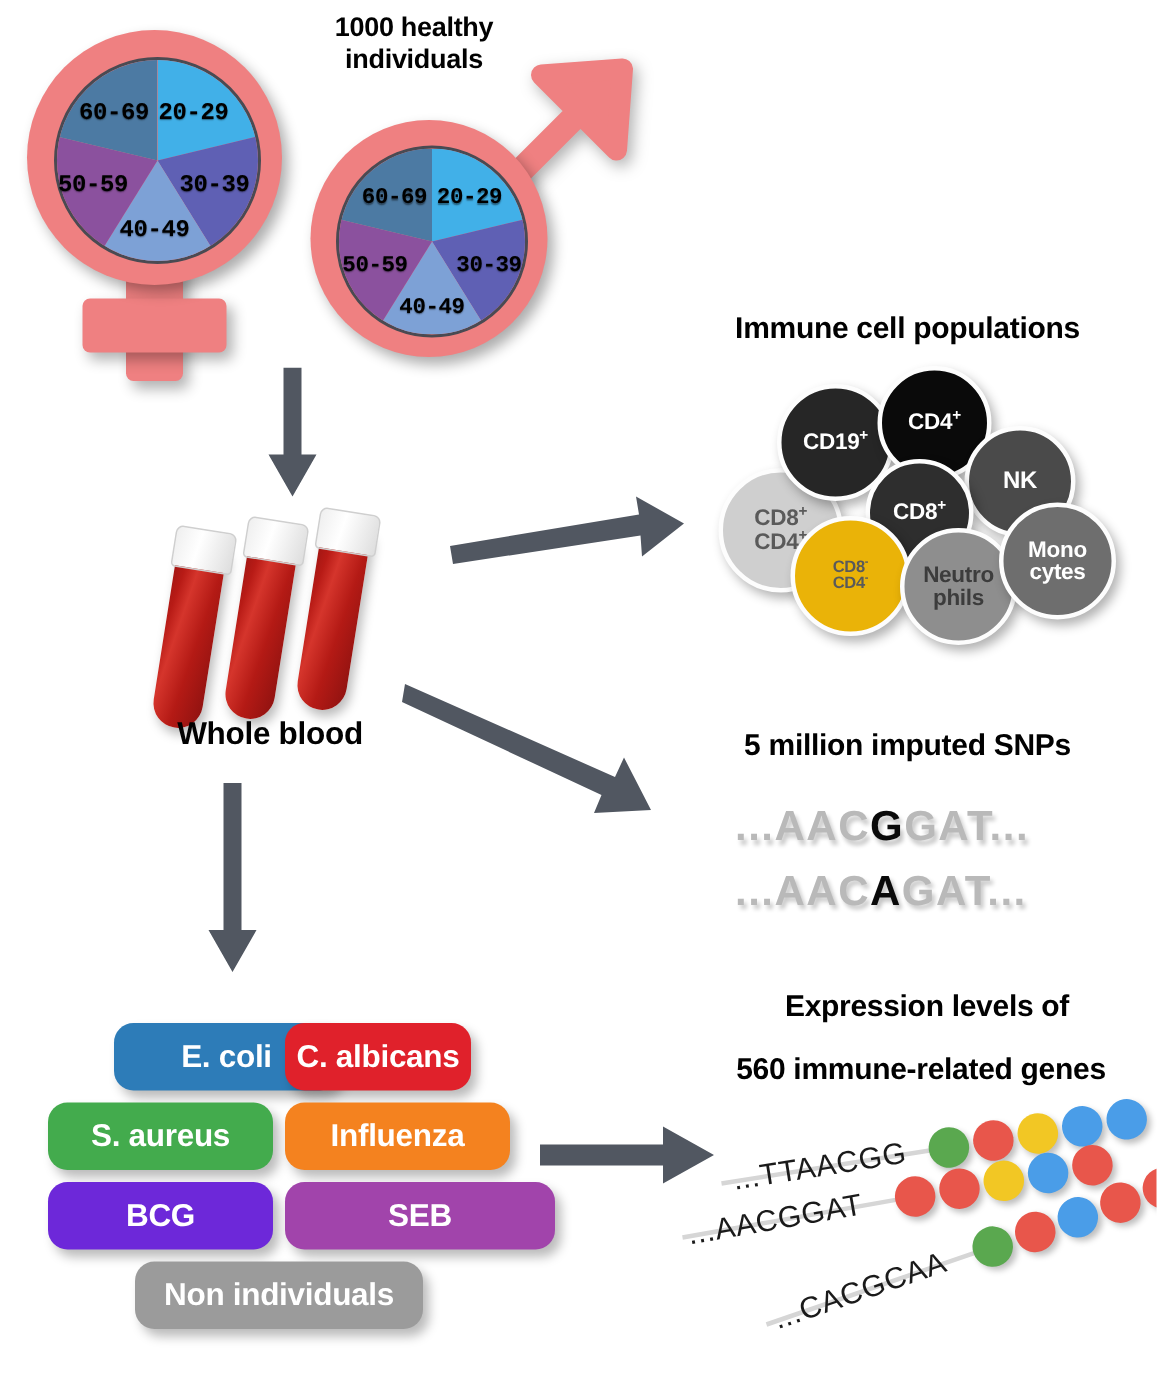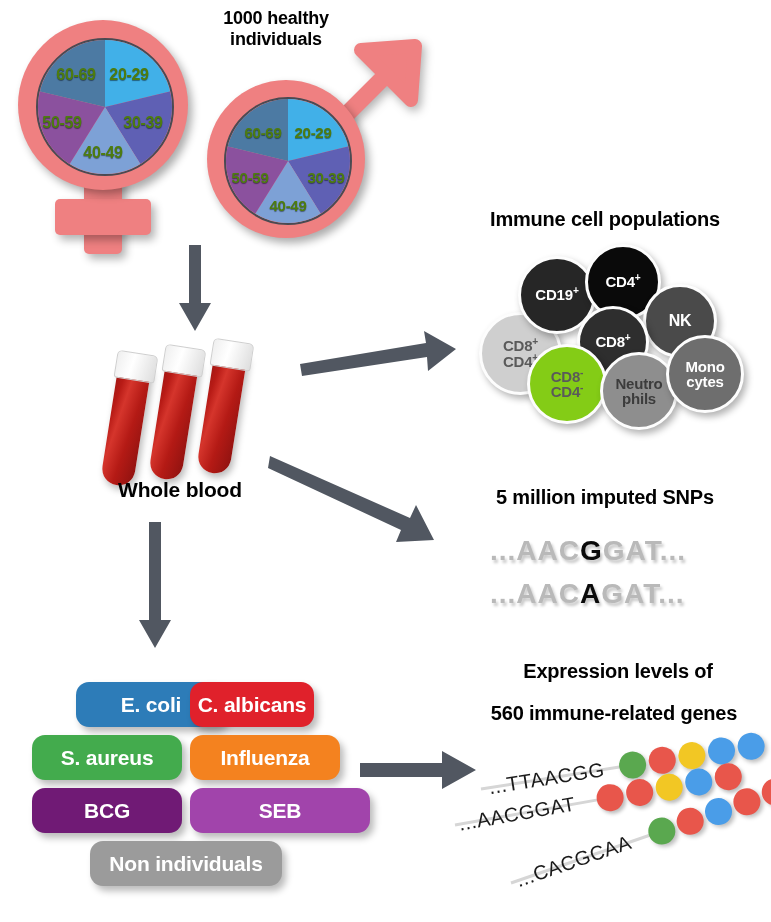--- a/index.html
+++ b/index.html
@@ -25,24 +25,25 @@
     position:absolute;border-radius:50%;
     border:2px solid #4a4a52;
     overflow:hidden;
   }
   .seg{position:absolute;left:0;top:0;width:100%;height:100%;}
   .slice{
     position:absolute;left:0;top:0;width:100%;height:100%;
     transform-origin:0% 100%;
   }
   .pielabel{
-    position:absolute;color:#4d7c0f;font-weight:bold;
+    position:absolute;color:#000000;font-weight:bold;
     text-shadow:0 1px 1px rgba(0,0,0,0.45);
     white-space:nowrap;transform:translate(-50%,-50%);
     letter-spacing:-0.3px;
+    font-family:Liberation Mono, monospace;
   }
   .fstem-v{position:absolute;background:#ef8081;border-radius:5px;
     box-shadow:4px 5px 9px rgba(0,0,0,0.30);}
   .fstem-h{position:absolute;background:#ef8081;border-radius:5px;
     box-shadow:4px 5px 9px rgba(0,0,0,0.30);}
   .marrow{position:absolute;}
 
   
   .tube{position:absolute;}
   .tube .body{
@@ -224,21 +225,21 @@
   <div class="bub" style="left:188px;top:44px;width:68px;height:68px;background:#4a4a4a;color:#ffffff;font-size:16px;">
     <span>NK</span>
   </div>
 
   <div class="bub" style="left:122px;top:66px;width:66px;height:66px;background:#2e2e2e;color:#ffffff;font-size:15px;">
     <span>
       <span>CD8</span><sup>+</sup>
     </span>
   </div>
 
-  <div class="bub" style="left:72px;top:104px;width:74px;height:74px;background:#84cc16;color:#5a5a5a;font-size:15px;">
+  <div class="bub" style="left:72px;top:104px;width:74px;height:74px;background:#eab308;color:#5a5a5a;font-size:11px;">
     <span>
       <span>CD8</span><sup>-</sup><br>
       <span>CD4</span><sup>-</sup>
     </span>
   </div>
 
   <div class="bub" style="left:145px;top:112px;width:72px;height:72px;background:#8e8e8e;color:#3c3c3c;font-size:15px;">
     <span>
       <span>Neutro</span><br>
       <span>phils</span>
@@ -266,21 +267,21 @@
   <path d="M 14 0 L 26 0 L 26 98 L 36 98 L 20 126 L 4 98 L 14 98 Z" fill="#515761"></path>
 </svg>
 
 <div class="abs" style="left:32px;top:682px;width:310px;height:215px;">
   <div class="stim" style="left:0px;top:0px;width:150px;height:45px;background:#2d7cb8;font-size:21px;margin-left:44px;">E. coli</div>
   <div class="stim" style="left:158px;top:0px;width:124px;height:45px;background:#e0212b;font-size:21px;">C. albicans</div>
 
   <div class="stim" style="left:0px;top:53px;width:150px;height:45px;background:#43ab4d;font-size:21px;">S. aureus</div>
   <div class="stim" style="left:158px;top:53px;width:150px;height:45px;background:#f4821f;font-size:21px;">Influenza</div>
 
-  <div class="stim" style="left:0px;top:106px;width:150px;height:45px;background:#701a75;font-size:21px;">BCG</div>
+  <div class="stim" style="left:0px;top:106px;width:150px;height:45px;background:#6d28d9;font-size:21px;">BCG</div>
   <div class="stim" style="left:158px;top:106px;width:180px;height:45px;background:#a144ab;font-size:21px;">SEB</div>
 
   <div class="stim" style="left:58px;top:159px;width:192px;height:45px;background:#9b9b9b;font-size:21px;">Non individuals</div>
 </div>
 
 <svg class="arrow" width="120" height="44" viewBox="0 0 120 44" style="left:360px;top:748px;">
   <path d="M 0 15 L 82 15 L 82 3 L 116 22 L 82 41 L 82 29 L 0 29 Z" fill="#515761"></path>
 </svg>
 
 <div class="abs heading" style="left:468px;top:660px;width:300px;font-size:20px;">Expression levels of</div>

